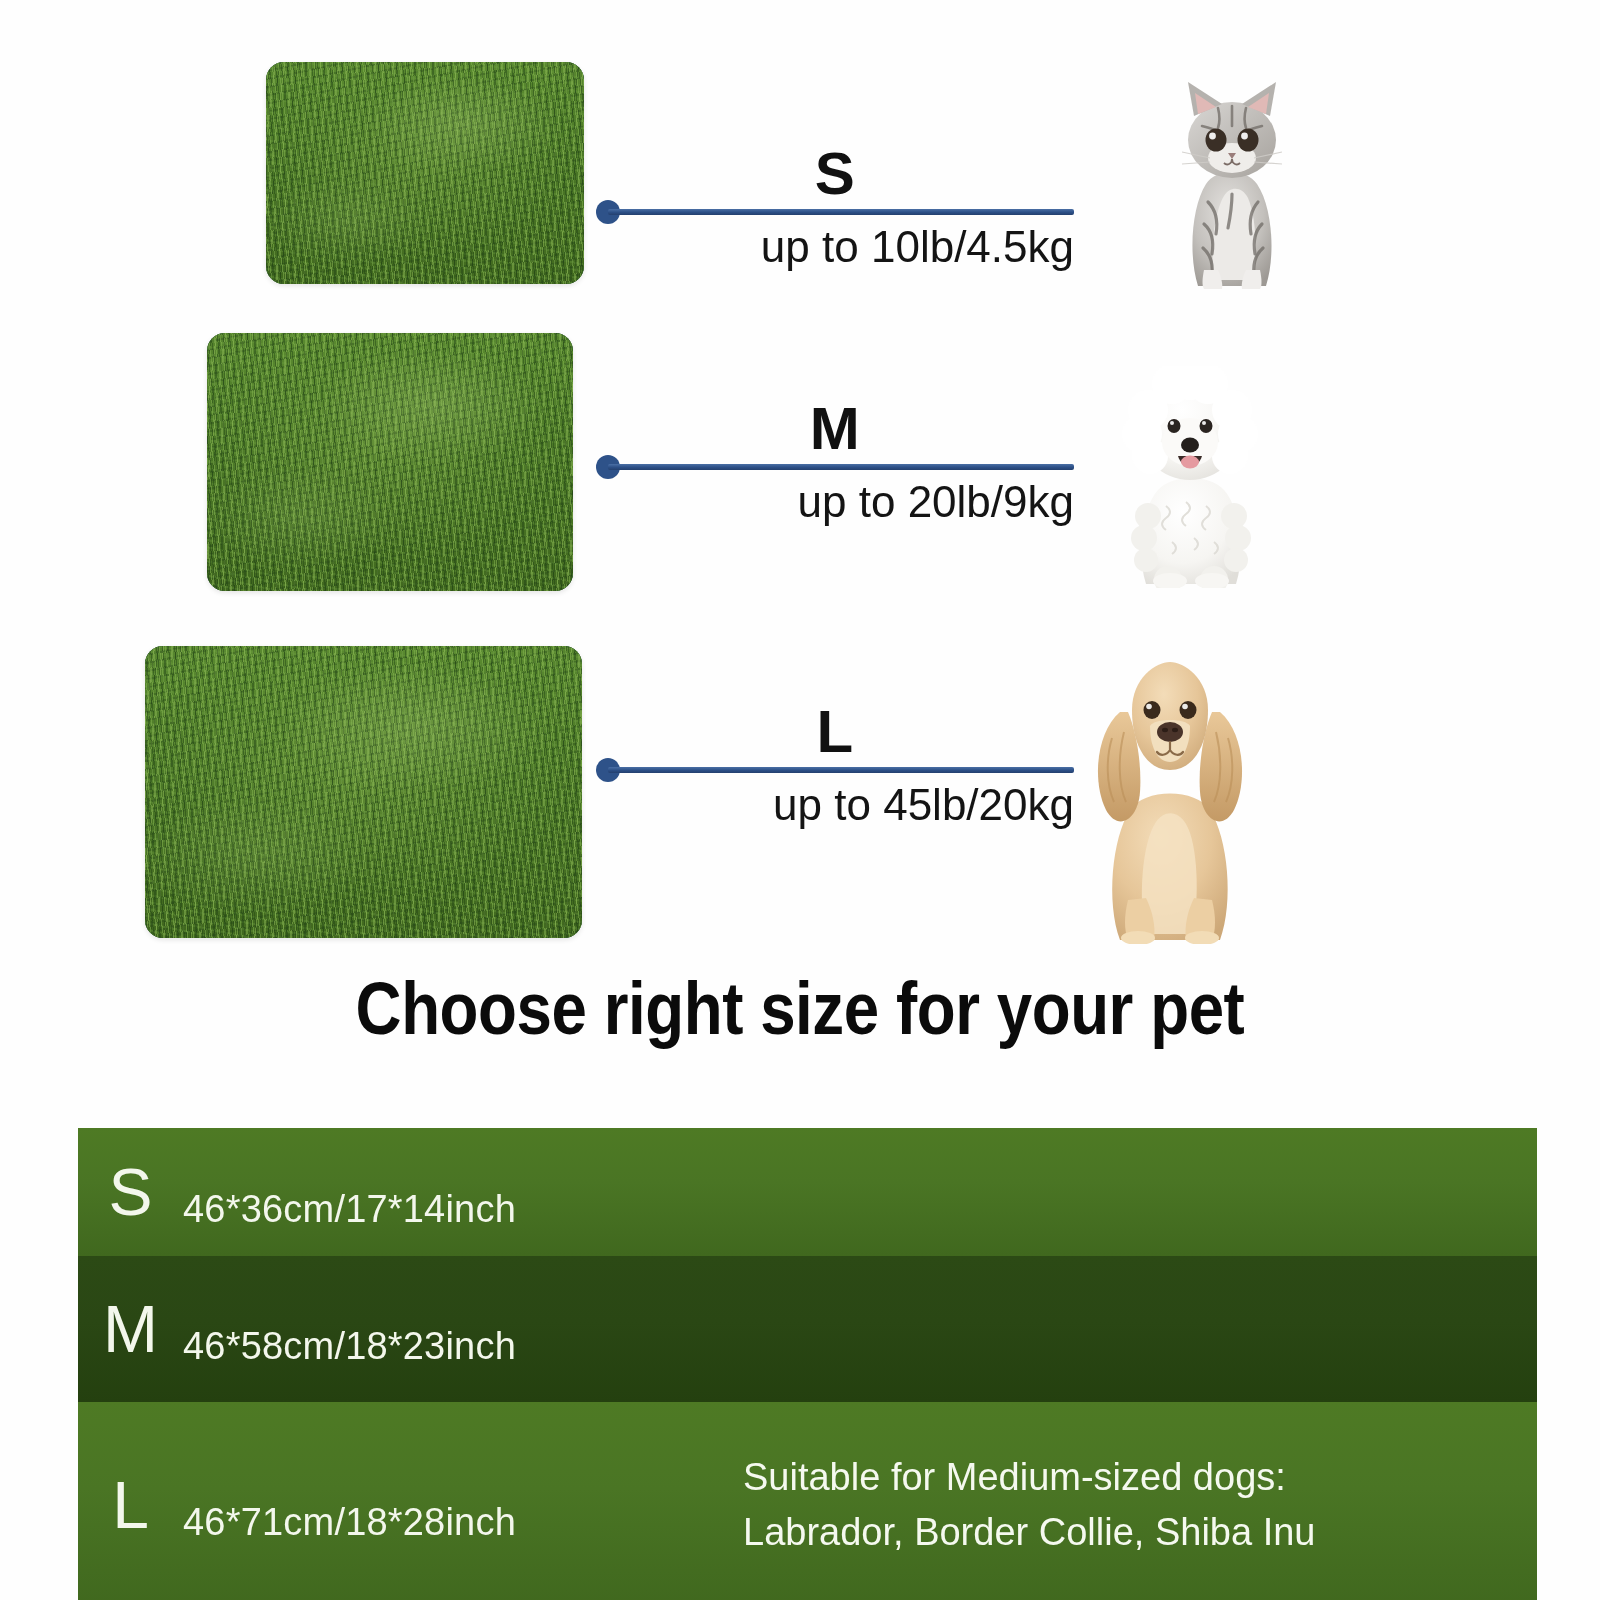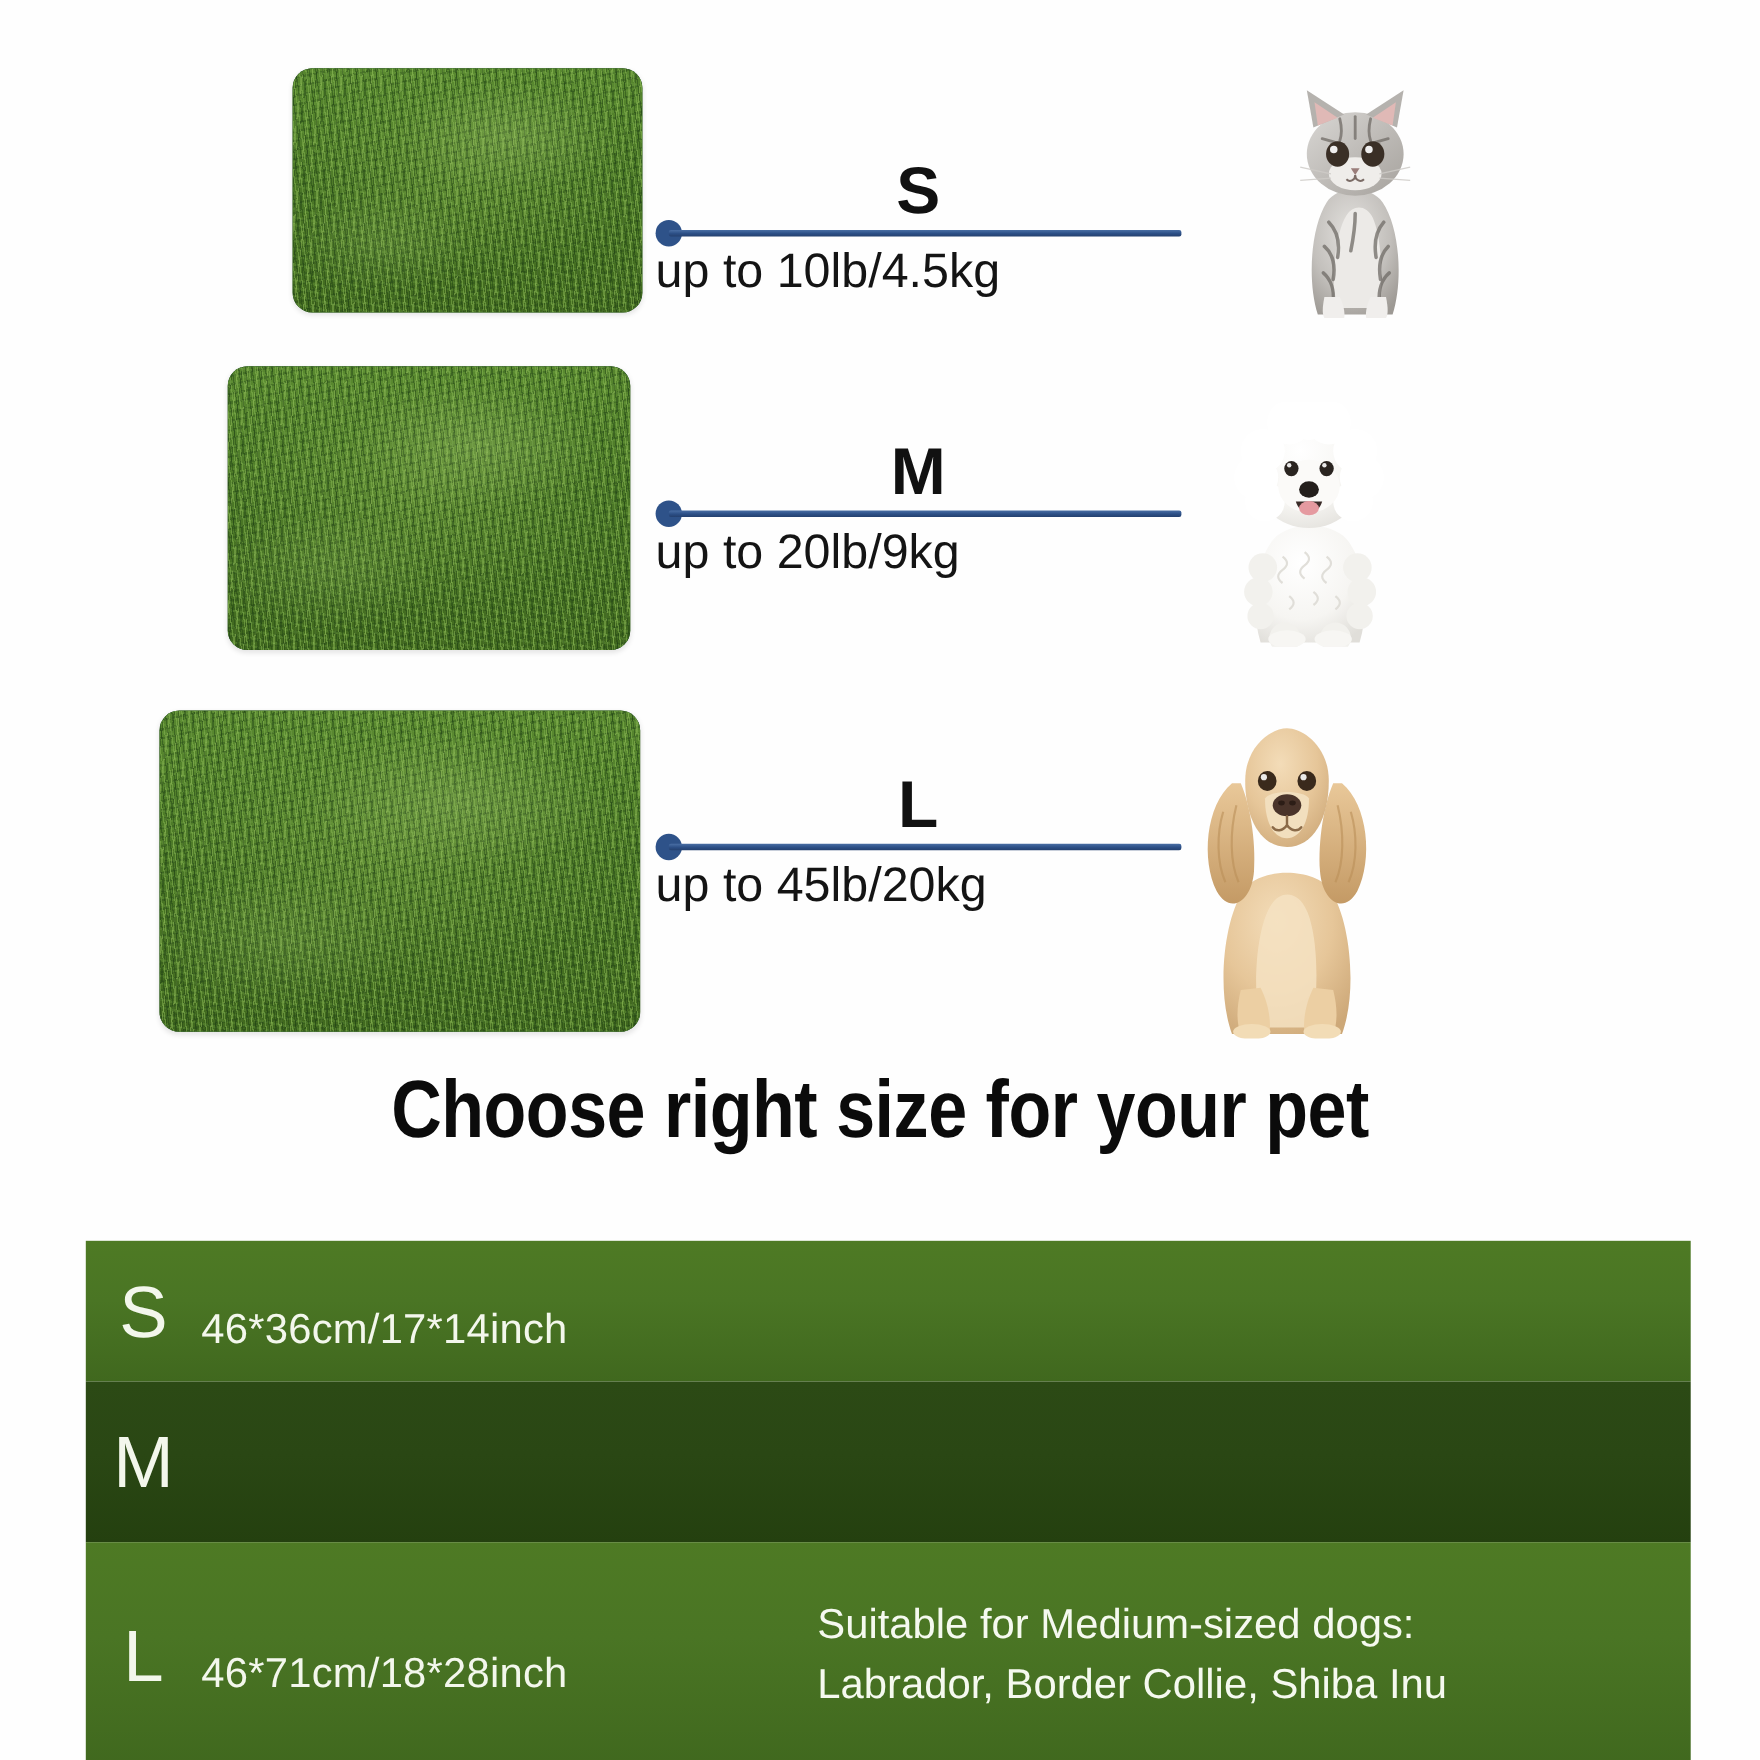--- a/index.html
+++ b/index.html
@@ -89,21 +89,21 @@
     font-size: 60px;
     font-weight: 700;
     color: #111111;
     letter-spacing: 0.5px;
     line-height: 1;
   }
   .connector .weight {
     position: absolute;
     top: 12px;
     width: 100%;
-    text-align: left;
+    text-align: right;
     font-size: 44px;
     color: #141414;
     line-height: 1.05;
     white-space: nowrap;
   }
   #conn-s { left: 596px; top: 212px; width: 478px; }
   #conn-m { left: 596px; top: 467px; width: 478px; }
   #conn-l { left: 596px; top: 770px; width: 478px; }
   #conn-s .rule, #conn-m .rule, #conn-l .rule { width: 466px; }
 
@@ -396,20 +396,21 @@
 
   <div id="size-table">
 
     <div class="trow light" id="row-s">
       <div class="cell-size">S</div>
       <div class="cell-dim">46*36cm/17*14inch</div>
     </div>
 
     <div class="trow dark" id="row-m">
       <div class="cell-size">M</div>
+      <div class="cell-dim">46*58cm/18*23inch</div>
       <div class="cell-desc">
       </div>
     </div>
 
     <div class="trow light" id="row-l">
       <div class="cell-size">L</div>
       <div class="cell-dim">46*71cm/18*28inch</div>
       <div class="cell-desc">
         <span class="line">Suitable for Medium-sized dogs:</span>
         <span class="line">Labrador, Border Collie, Shiba Inu</span>

